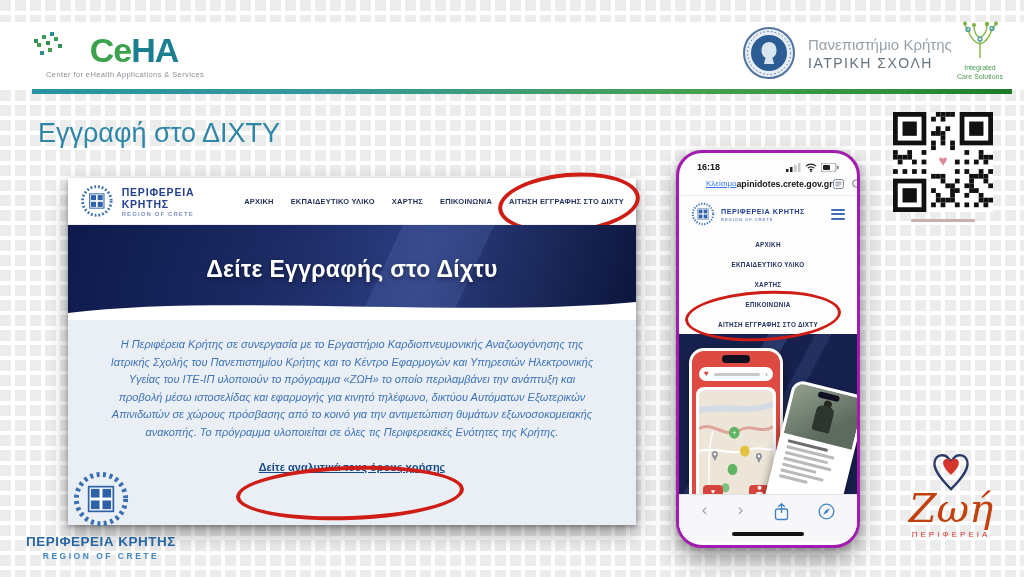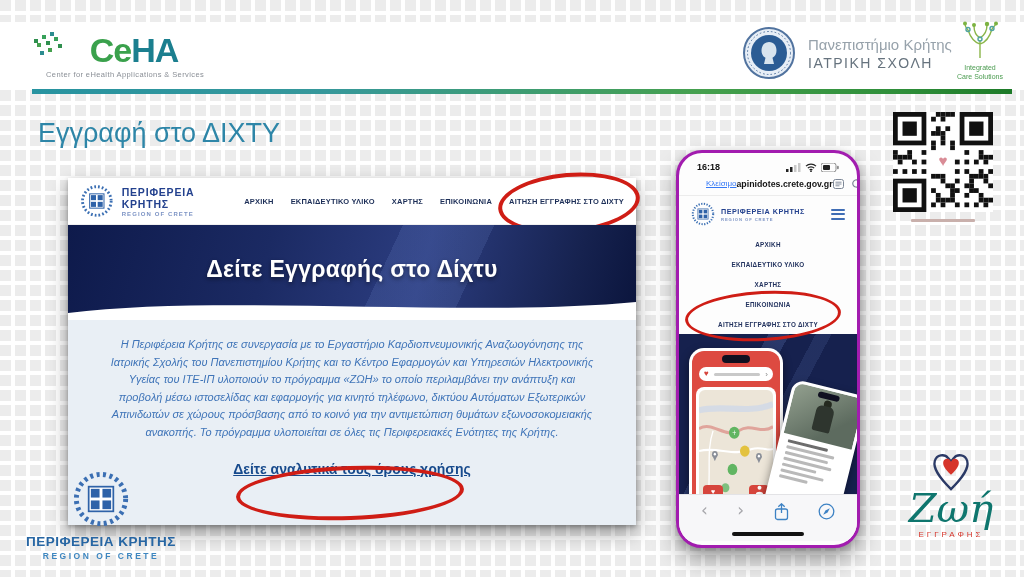--- a/index.html
+++ b/index.html
@@ -60,21 +60,21 @@
   .site-hero{ position:relative; height:88px; overflow:visible;
     background:linear-gradient(105deg,#0e1a4b 0%,#1b2a63 35%,#2c3d80 62%,#16224f 88%,#0b153d 100%);
     display:flex; align-items:center; justify-content:center; }
   .site-hero::before{ content:""; position:absolute; inset:0;
     background:linear-gradient(115deg, transparent 55%, rgba(130,160,230,.14) 55%, rgba(130,160,230,.14) 70%, transparent 70%); }
   .site-hero-title{ position:relative; color:#fff; font-size:23px; font-weight:bold; letter-spacing:.3px;
     text-shadow:0 2px 4px rgba(0,0,0,.45); }
   .hero-wave{ position:absolute; left:0; bottom:-1px; width:100%; height:16px; }
   .site-content{ height:212px; background:#e9eff5; border-top:7px solid #ffffff; padding:16px 40px 0; text-align:center;}
   .site-paragraph{ font-size:11px; line-height:1.6; color:#3f74b8; font-style:italic; margin-bottom:11px;}
-  .terms-link{ display:inline-block; margin-top:8px; font-size:14px; font-weight:bold; color:#174a8c;
+  .terms-link{ display:inline-block; margin-top:8px; font-size:11px; font-weight:bold; color:#174a8c;
     text-decoration:underline; cursor:pointer;}
 
   .red-ellipse{ position:absolute; border:4px solid #cf1d15; border-radius:50%; background:transparent; }
   .ellipse-nav{ left:430px; top:-5px; width:142px; height:60px; transform:rotate(-5deg); }
   .ellipse-link{ left:168px; top:288px; width:228px; height:54px; transform:rotate(-2deg); }
 
   
   .phone{ position:absolute; left:676px; top:150px; width:184px; height:398px; background:#fdfdfd;
     border:3px solid #a21caf; border-radius:26px; box-shadow:0 12px 24px rgba(0,0,0,.35), 0 3px 8px rgba(0,0,0,.2);
     overflow:hidden; }
@@ -130,21 +130,21 @@
   .tb-chev{ font-size:17px; color:#a7a7ac; line-height:.9; cursor:pointer; font-family:"DejaVu Sans", sans-serif;}
   .ph-homebar{ position:absolute; left:50%; bottom:5px; transform:translateX(-50%); width:72px; height:4px; background:#121212; border-radius:2px;}
 
   
   .footer-region{ position:absolute; left:12px; top:470px; width:178px; text-align:center; }
   .footer-region svg{ width:58px; height:58px; }
   .footer-region-title{ font-size:13.5px; font-weight:bold; color:#2766a3; letter-spacing:.5px; margin-top:2px;}
   .footer-region-sub{ font-size:8.5px; font-weight:bold; color:#3f87c0; letter-spacing:2.5px; margin-top:2px;}
 
   .zoi{ position:absolute; left:893px; top:450px; width:116px; text-align:center; }
-  .zoi-script{ font-family:"DejaVu Serif", serif; font-style:italic; font-size:40px; color:#0f766e; line-height:1; margin-top:-8px;}
+  .zoi-script{ font-family:"DejaVu Serif", serif; font-style:italic; font-size:40px; color:#c2410c; line-height:1; margin-top:-8px;}
   .zoi-caption{ font-size:8px; color:#d6352b; letter-spacing:3px; margin-top:2px;}
 </style>
 </head>
 <body>
 
 <svg width="0" height="0" style="position:absolute">
   <defs>
     <symbol id="emblem" viewBox="0 0 40 40">
       <circle cx="20" cy="20" r="17" fill="none" stroke="#3b6fb3" stroke-width="3.4" stroke-dasharray="2.1 2.4"></circle>
       <rect x="11.5" y="11.5" width="17" height="17" fill="#ffffff" stroke="#2e62a8" stroke-width="1.2"></rect>
@@ -484,16 +484,16 @@
     <div class="footer-region-title">ΠΕΡΙΦΕΡΕΙΑ ΚΡΗΤΗΣ</div>
     <div class="footer-region-sub">REGION OF CRETE</div>
   </div>
 
   <div class="zoi">
     <svg width="44" height="42" viewBox="0 0 46 44">
       <path d="M23 41 C10 28 4 19 6 11.5 C8 5 16 3.5 20 8.5 L23 12 L26 8.5 C30 3.5 38 5 40 11.5 C42 19 36 28 23 41 Z" fill="none" stroke="#2b3a66" stroke-width="2.4"></path>
       <path d="M23 26 C16.5 20 14 15.5 15 12 C16 9 20 8.2 22 10.8 L23 12.2 L24 10.8 C26 8.2 30 9 31 12 C32 15.5 29.5 20 23 26 Z" fill="#d6352b"></path>
     </svg>
     <div class="zoi-script">Ζωή</div>
-    <div class="zoi-caption">ΕΓΓΡΑΦΗΣ</div>
+    <div class="zoi-caption">ΠΕΡΙΦΕΡΕΙΑ</div>
   </div>
 
 </div>
 
 </body></html>

